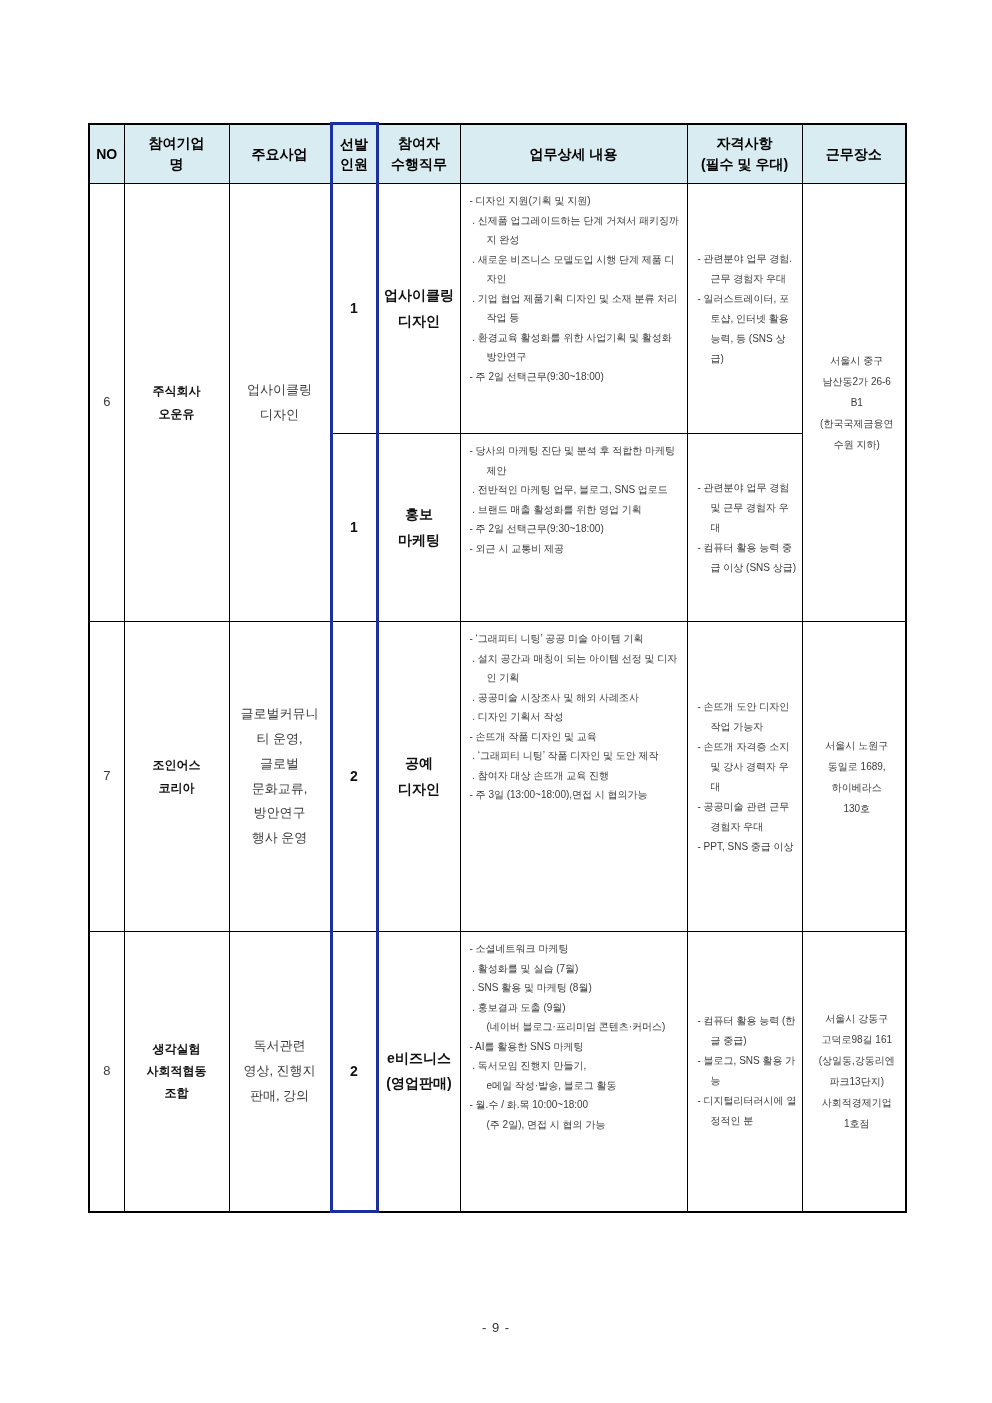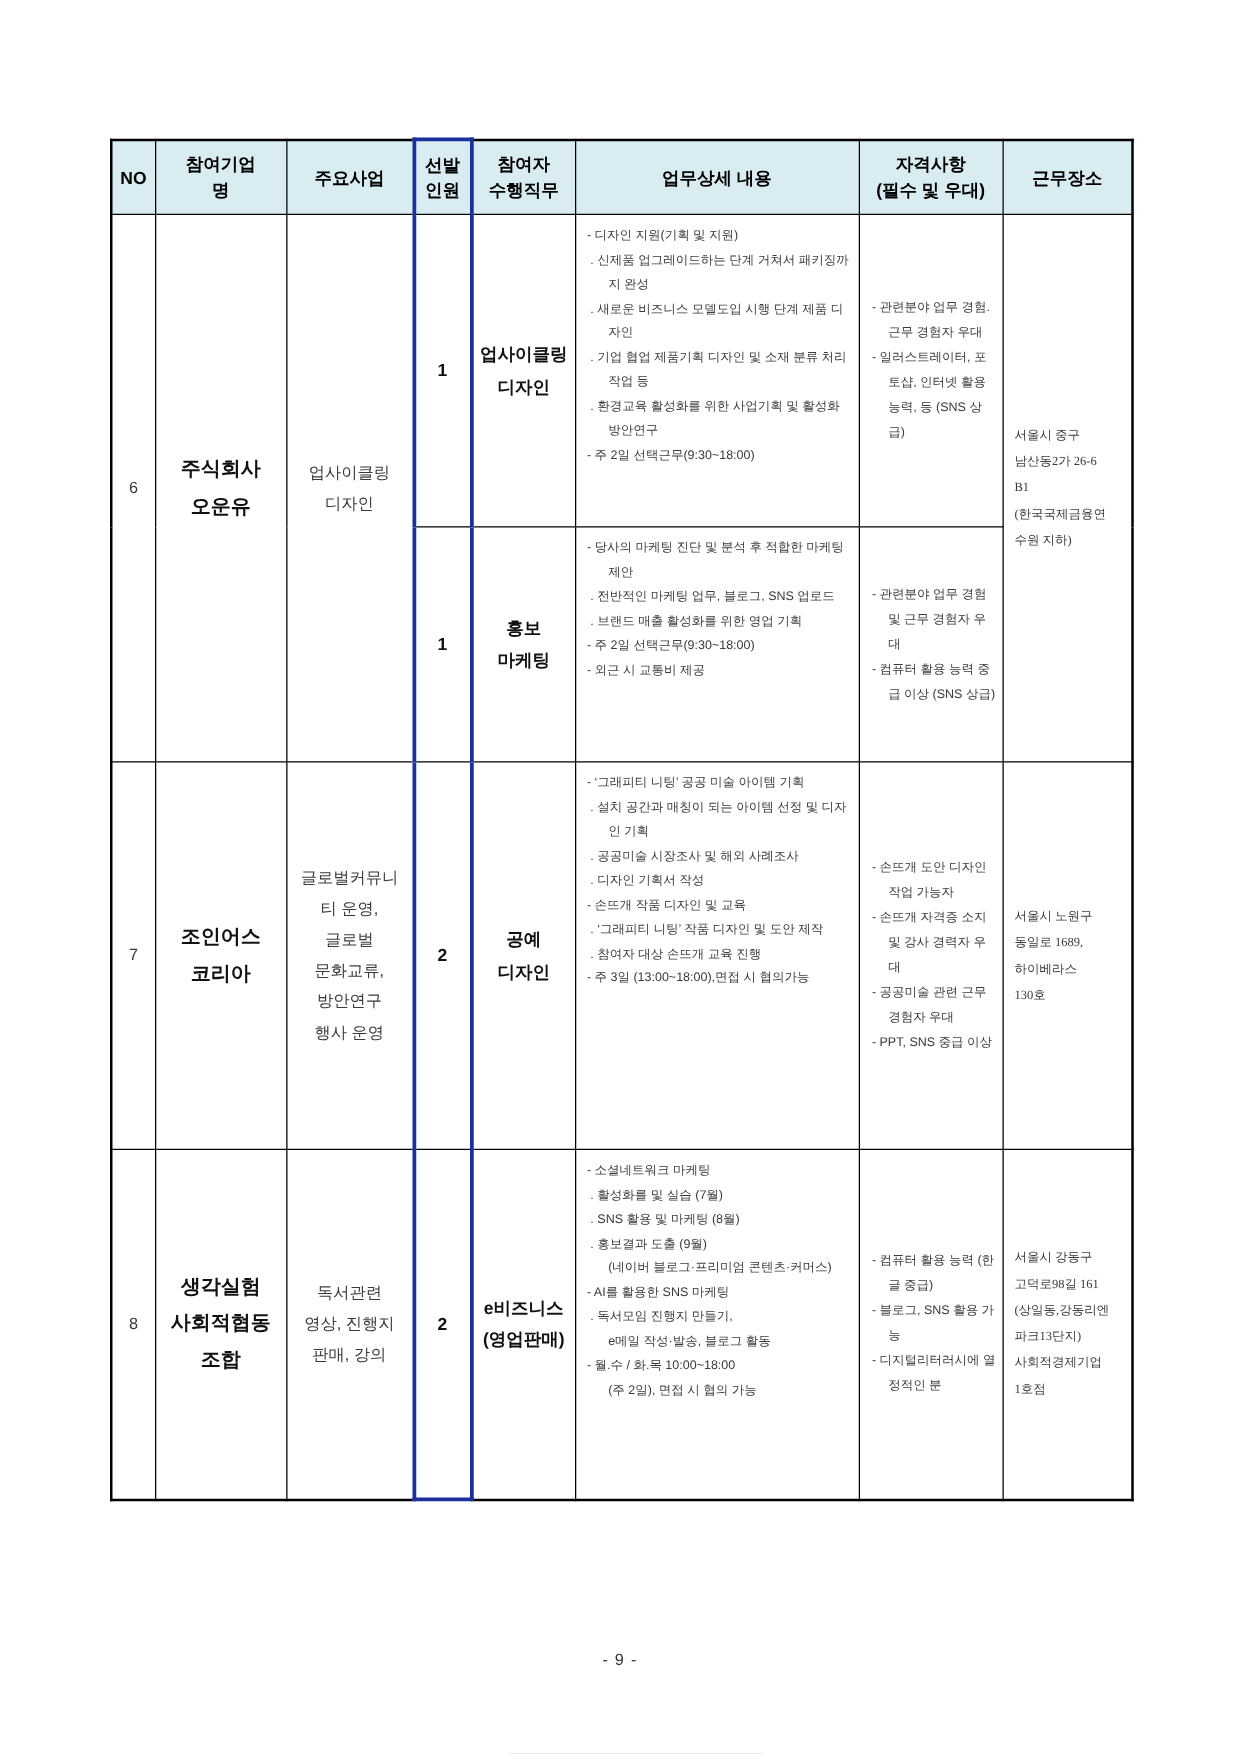--- a/index.html
+++ b/index.html
@@ -8,21 +8,21 @@
     --grid-line:#000000;
     --body-text:#3a3a3a;
   }
   *{box-sizing:border-box;margin:0;padding:0;}
   body{background:#888;font-family:"Liberation Sans","DejaVu Sans",sans-serif;}
   .page{
     position:relative;width:992px;height:1403px;background:#ffffff;
     margin:0 auto;overflow:hidden;
   }
   table.main-table{
-    position:absolute;left:88px;top:110px;width:817px;
+    position:absolute;left:88px;top:122px;width:817px;
     border-collapse:collapse;table-layout:fixed;
     border:2px solid var(--grid-line);
   }
   td,th{
     border:1px solid var(--grid-line);
     color:var(--body-text);
     font-size:10px;
     vertical-align:middle;
     text-align:center;
     white-space:pre-line;
@@ -36,21 +36,21 @@
     line-height:1.45;
     white-space:pre-line;
   }
   tr.h-header{height:60px;}
   tr.r6a{height:250px;}
   tr.r6b{height:188px;}
   tr.r7{height:310px;}
   tr.r8{height:280px;}
 
   .c-no{font-size:13px;}
-  .c-company{font-weight:bold;color:#111;font-size:16px;line-height:1.85;}
+  .c-company{font-weight:bold;color:#111;font-size:12px;line-height:1.85;}
   .c-business{font-size:13px;line-height:1.9;}
   .c-count{font-weight:bold;color:#111;font-size:14px;}
   .c-job{font-weight:bold;color:#111;font-size:14px;line-height:1.8;}
   .c-details{
     vertical-align:top;text-align:left;
     padding:7px 6px 4px 9px;
   }
   .c-details .line-item{
     padding-left:17px;text-indent:-17px;
     white-space:pre-wrap;
@@ -58,23 +58,22 @@
   }
   .c-qual{
     text-align:left;padding:4px 4px 4px 10px;
   }
   .c-qual .line-item{
     padding-left:13px;text-indent:-13px;
     white-space:pre-wrap;
     line-height:2.0;
   }
   .c-location{
-    text-align:left;padding:4px 3px 4px 9px;
+    text-align:center;padding:4px 3px 4px 9px;
     line-height:2.1;
-    font-family:Liberation Serif, serif;
   }
 
   
   .hl{border-left:3px solid var(--highlight-border);border-right:3px solid var(--highlight-border);}
   .hl-top{border-top:3px solid var(--highlight-border);margin-left:28px;}
   .hl-bottom{border-bottom:3px solid var(--highlight-border);}
 
   .footer{
     position:absolute;left:0;top:1320px;width:100%;
     text-align:center;font-size:13px;color:#333;letter-spacing:1px;

